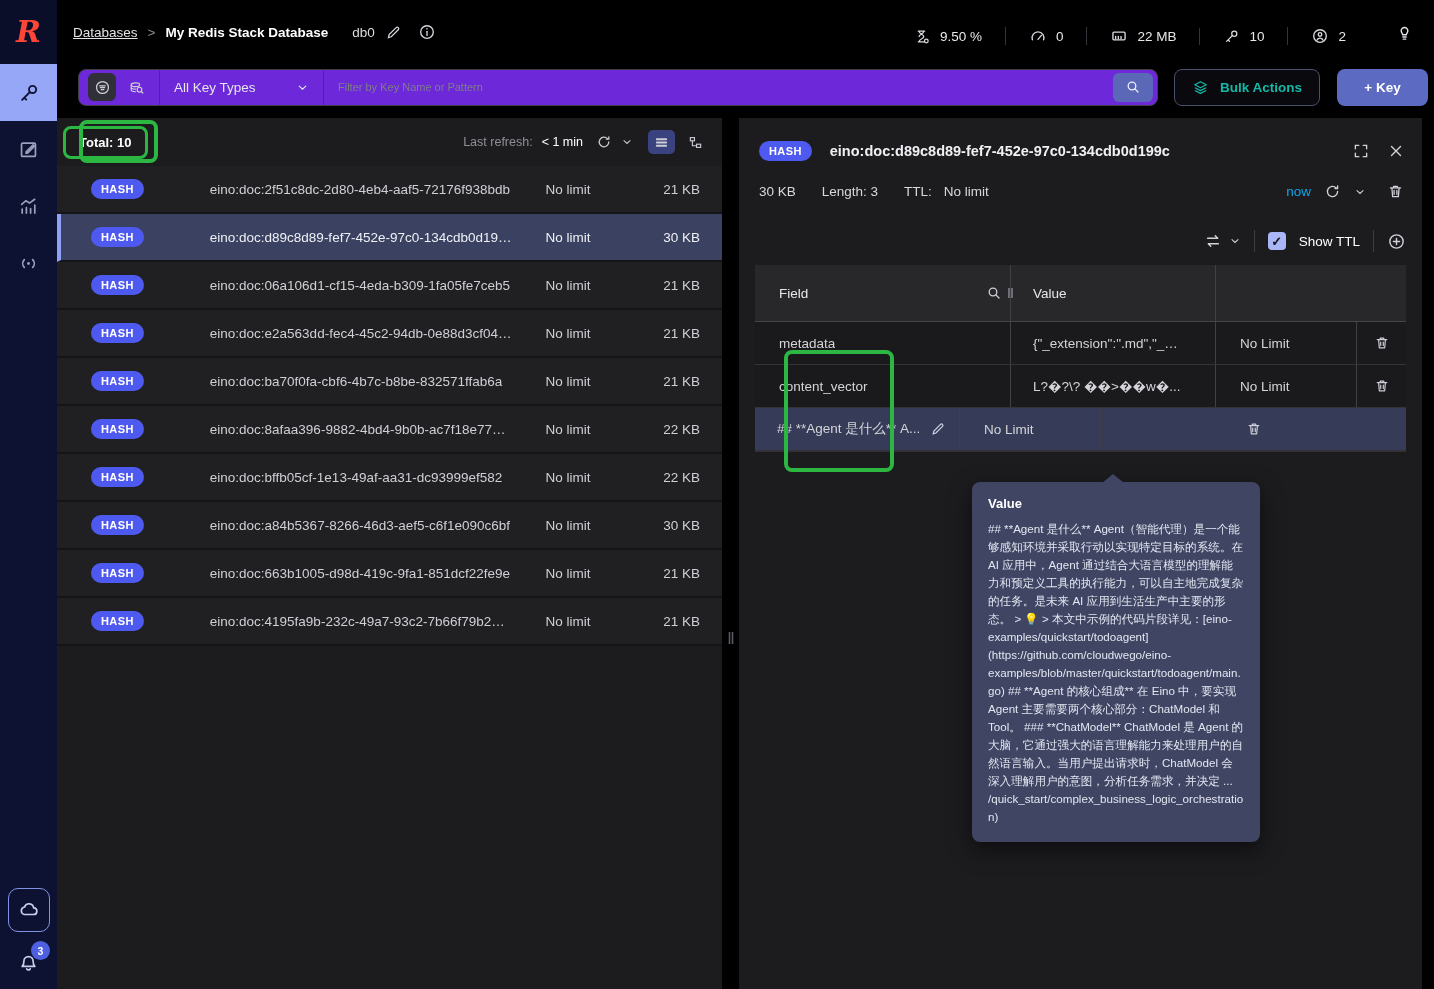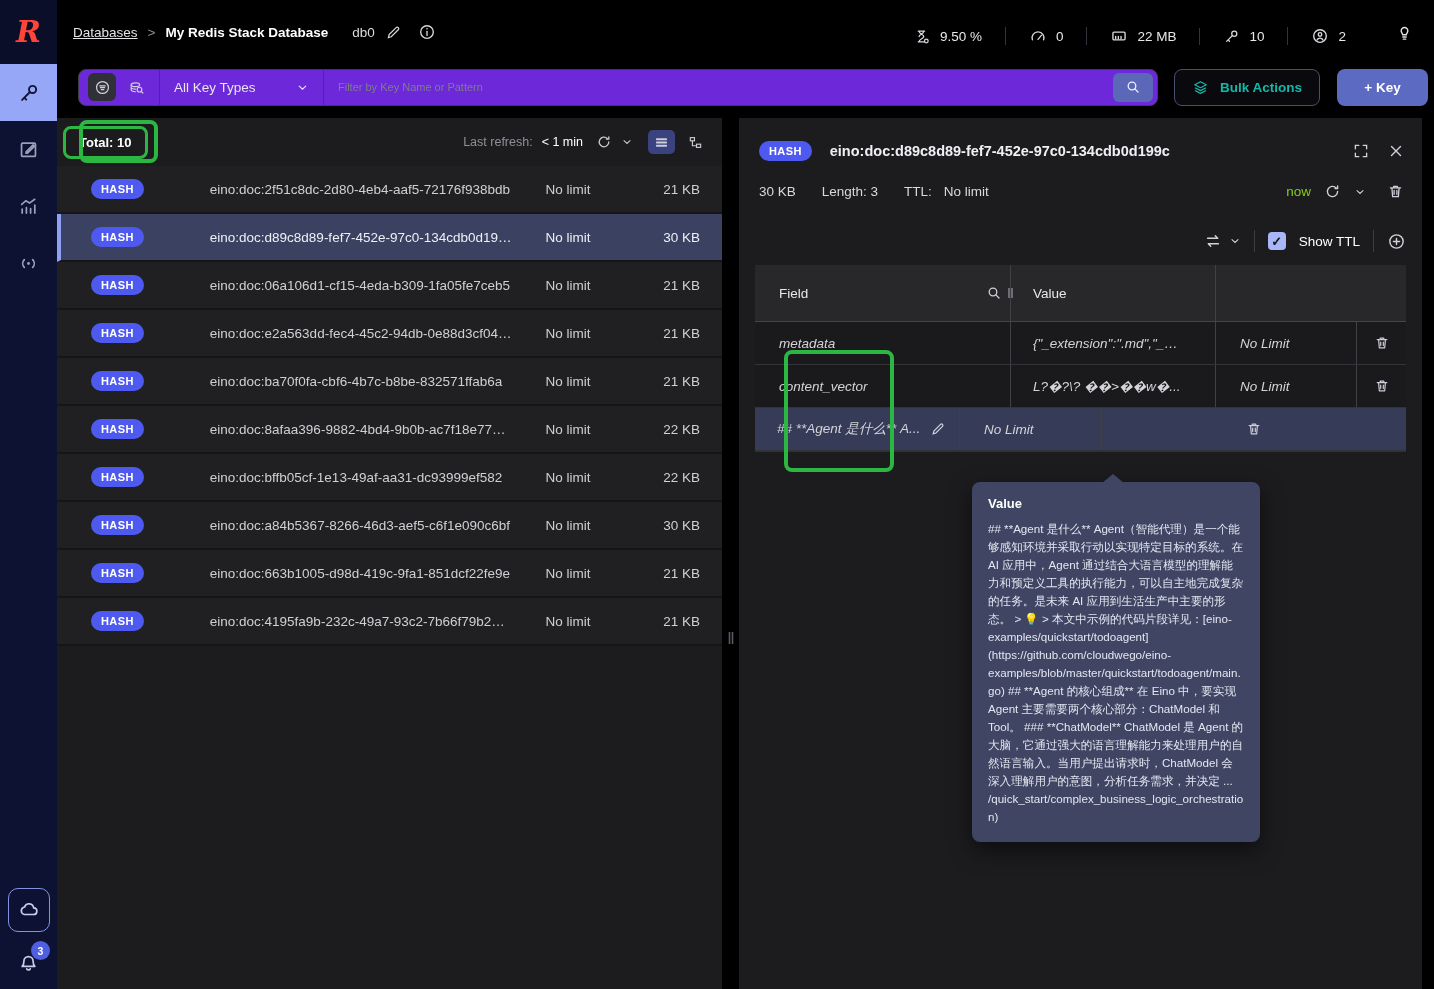--- a/index.html
+++ b/index.html
@@ -81,30 +81,30 @@
   .kttl { width:112px; text-align:center; }
   .ksize { width:76px; text-align:right; }
 
   
   .dp-head { display:flex; align-items:center; gap:18px; padding:23px 2px 0 4px; }
   .dp-keyname { font-size:14.5px; font-weight:700; color:#f0f0f4; flex:1; white-space:nowrap; overflow:hidden; text-overflow:ellipsis; }
   .dp-icon { color:#d2d2da; display:grid; place-items:center; cursor:pointer; }
   .dp-meta { display:flex; align-items:center; padding:22px 2px 0 4px; font-size:13.5px; color:#d8d8dd; }
   .dp-meta .m { margin-right:26px; }
   .dp-meta-right { margin-left:auto; display:flex; align-items:center; gap:13px; }
-  .now-label { color:#84cc16; }
+  .now-label { color:#0ea5e9; }
   .dp-controls { display:flex; align-items:center; justify-content:flex-end; gap:13px; padding:30px 0 13px; color:#d8d8dd; font-size:13.5px; }
   .vdiv { width:1px; height:22px; background:#3c3c44; }
   .checkbox { width:18px; height:18px; background:#a9b6f8; border-radius:4px; display:grid; place-items:center;
     color:#14161f; font-size:13px; font-weight:700; cursor:pointer; }
 
   
   .htable { border-bottom:1px solid #303036; }
   .ht-head { display:flex; height:57px; align-items:center; background:#28282b; border-bottom:1px solid #454549; font-size:13.5px; color:#e8e8ec; }
-  .ht-row { display:flex; height:43px; align-items:center; background:#1a1a1d; border-bottom:1px solid #333338; font-size:13.5px;font-style:italic; }
+  .ht-row { display:flex; height:43px; align-items:center; background:#1a1a1d; border-bottom:1px solid #333338; font-size:13.5px; }
   .ht-row.selected { background:#363c58; }
   .col-field { width:256px; padding-left:24px; display:flex; align-items:center; height:100%; border-right:1px solid #404046; position:relative; }
   .col-value { width:205px; padding-left:22px; padding-right:8px; display:flex; align-items:center; gap:10px; height:100%; border-right:1px solid #404046; }
   .col-ttl { width:141px; padding-left:24px; display:flex; align-items:center; height:100%; border-right:1px solid #404046; }
   .col-actions { flex:1; display:flex; align-items:center; justify-content:center; height:100%; }
   .cell-text { white-space:nowrap; overflow:hidden; text-overflow:ellipsis; color:#d4d4d9; }
   .field-search { margin-left:auto; margin-right:8px; color:#cfcfd8; cursor:pointer; }
   .col-resize { position:absolute; right:-4px; color:#8b8b95; cursor:col-resize; }
   .edit-pencil { color:#cfd3e6; cursor:pointer; flex-shrink:0; }
   .trash { color:#cccdd6; cursor:pointer; }

